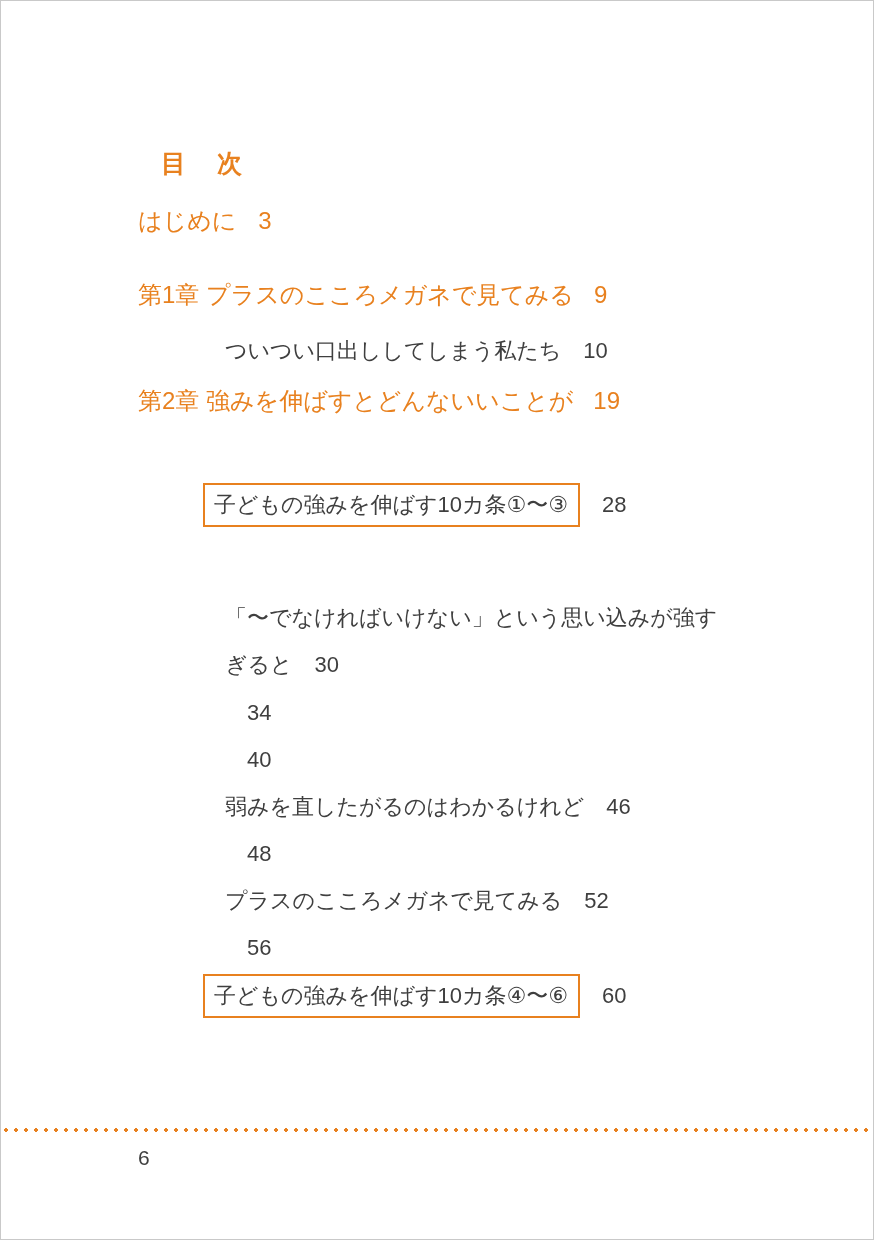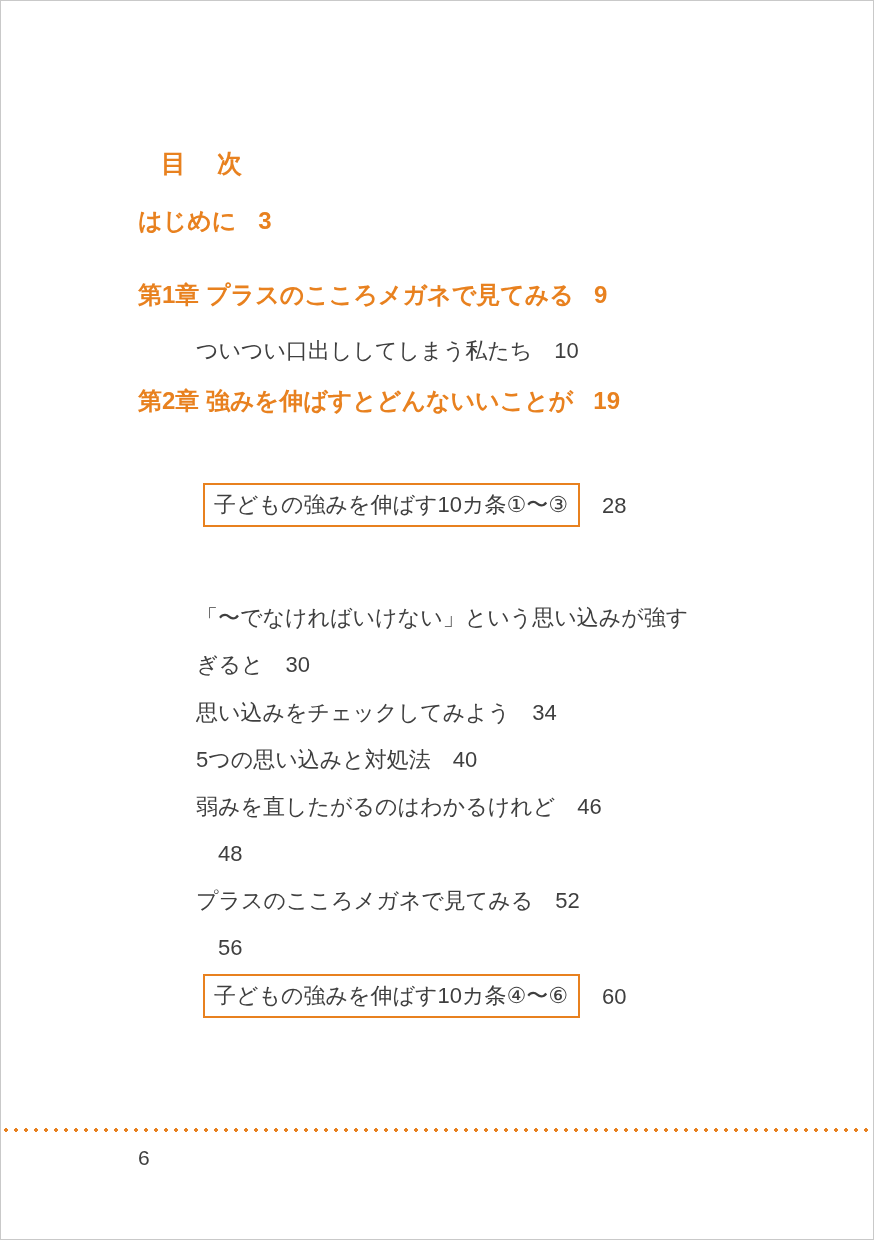--- a/index.html
+++ b/index.html
@@ -34,35 +34,34 @@
     position: absolute;
     display: flex;
     align-items: baseline;
     white-space: nowrap;
     line-height: 1.15;
   }
   .row.front-matter,
   .row.chapter {
     left: 137px;
     font-size: 24px;
-    font-weight: 700;
+    font-weight: 400;
     color: var(--accent);
   }
   .row.item {
-    left: 195px;
+    left: 224px;
     font-size: 22px;
     font-weight: 400;
     color: var(--text);
   }
   .row.boxed-item {
     left: 202px;
     font-size: 22px;
     font-weight: 400;
     color: var(--text);
-    align-items: center;
   }
   .entry-page { margin-left: 22px; }
   .row.chapter .entry-page { margin-left: 20px; }
 
   .box {
     display: inline-block;
     border: 2px solid var(--accent);
     padding: 7px 10px 8px 9px;
     color: var(--text);
   }
@@ -126,26 +125,24 @@
   <div class="row item" style="top:604px">
     <span>「〜でなければいけない」という思い込みが強す</span>
   </div>
 
   <div class="row item" style="top:651px">
     <span>ぎると</span>
     <span class="entry-page">30</span>
   </div>
 
   <div class="row item" style="top:699px">
-    <span>思い込みをチェックしてみよう</span>
     <span class="entry-page">34</span>
   </div>
 
   <div class="row item" style="top:746px">
-    <span>5つの思い込みと対処法</span>
     <span class="entry-page">40</span>
   </div>
 
   <div class="row item" style="top:793px">
     <span>弱みを直したがるのはわかるけれど</span>
     <span class="entry-page">46</span>
   </div>
 
   <div class="row item" style="top:840px">
     <span class="entry-page">48</span>

